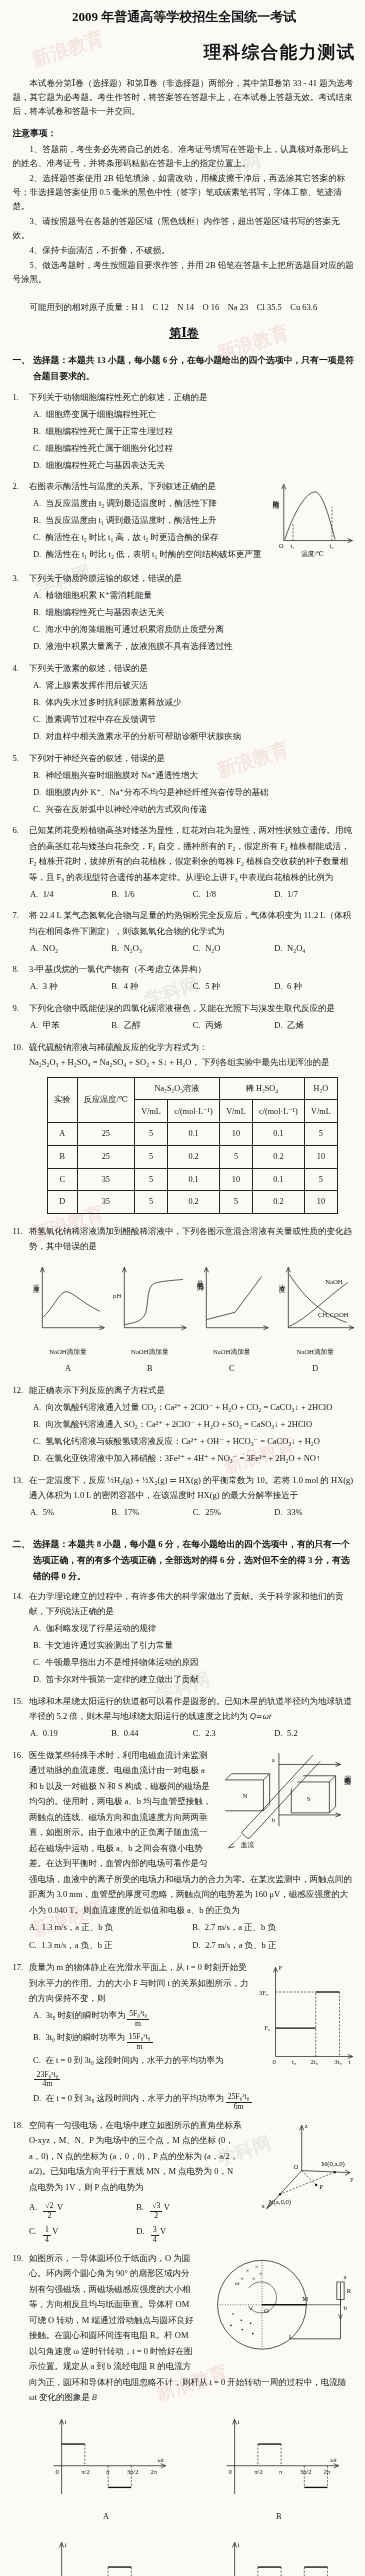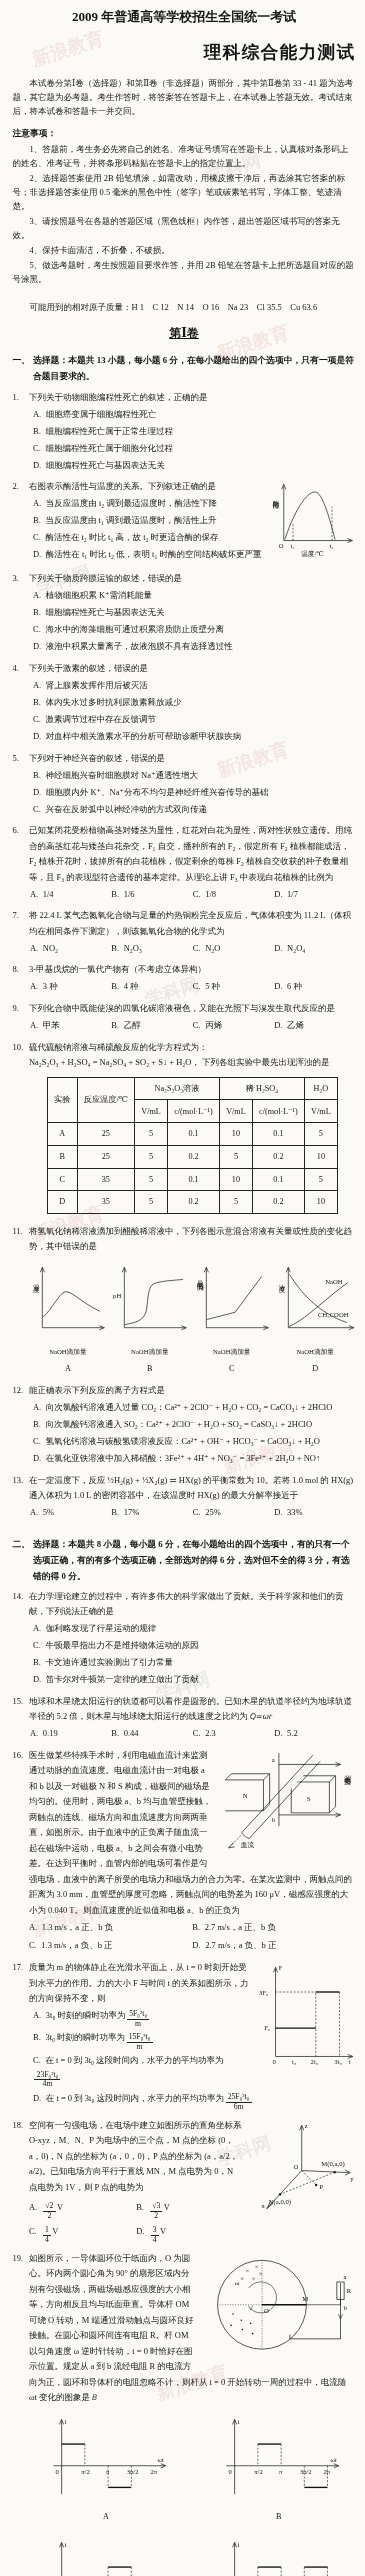--- a/index.html
+++ b/index.html
@@ -372,22 +372,22 @@
       <span class="sn">二、</span>
       <span>选择题：本题共 8 小题，每小题 6 分，在每小题给出的四个选项中，有的只有一个选项正确，有的有多个选项正确，全部选对的得 6 分，选对但不全的得 3 分，有选错的得 0 分。</span>
     </div>
 
     <div class="q">
       <span class="qn">14.</span>
       <div class="qb">
         <span>在力学理论建立的过程中，有许多伟大的科学家做出了贡献。关于科学家和他们的贡献，下列说法正确的是</span>
         <div class="opts-list">
           <div class="opt"><span class="ol">A.</span><span>伽利略发现了行星运动的规律</span></div>
+          <div class="opt"><span class="ol">B.</span><span>卡文迪许通过实验测出了引力常量</span></div>
           <div class="opt"><span class="ol">C.</span><span>牛顿最早指出力不是维持物体运动的原因</span></div>
-          <div class="opt"><span class="ol">B.</span><span>卡文迪许通过实验测出了引力常量</span></div>
           <div class="opt"><span class="ol">D.</span><span>笛卡尔对牛顿第一定律的建立做出了贡献</span></div>
         </div>
       </div>
     </div>
 
     <div class="q">
       <span class="qn">15.</span>
       <div class="qb">
         <span>地球和木星绕太阳运行的轨道都可以看作是圆形的。已知木星的轨道半径约为地球轨道半径的 5.2 倍，则木星与地球绕太阳运行的线速度之比约为</span>
         <span class="hand">Q=ωr</span>

